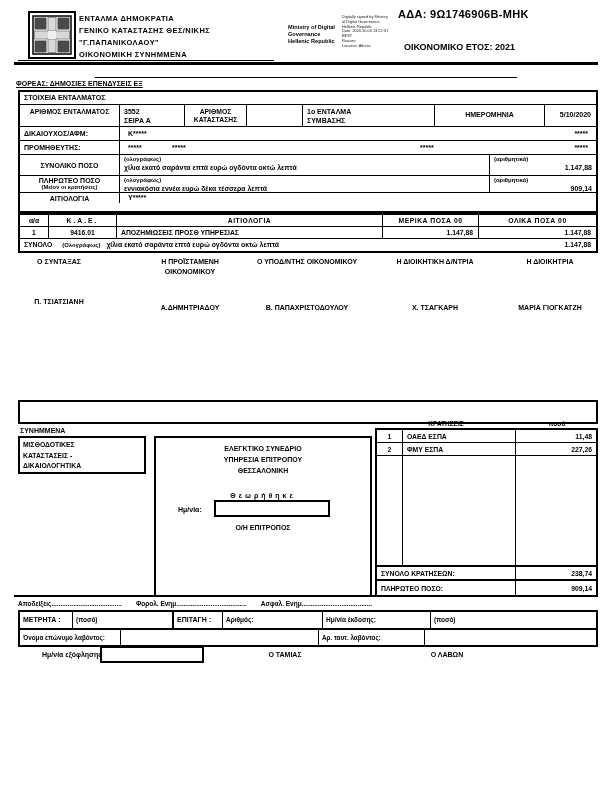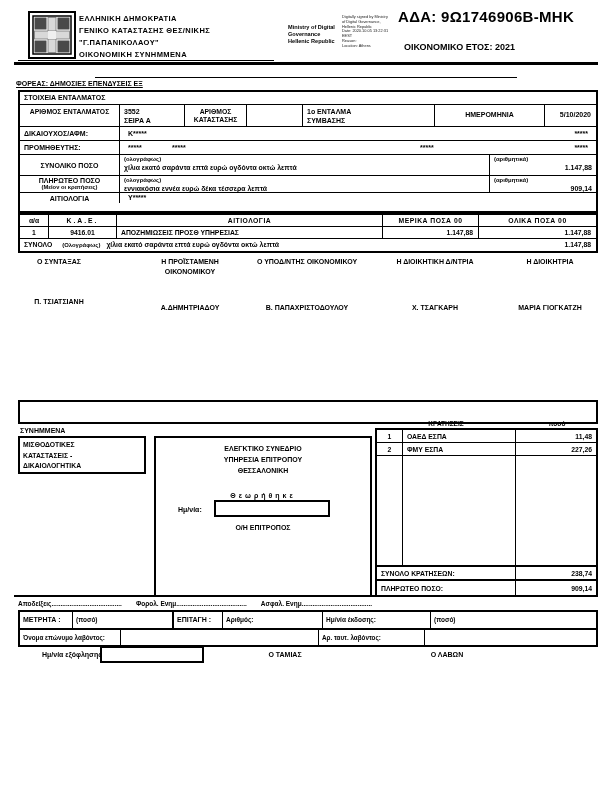--- a/index.html
+++ b/index.html
@@ -11,21 +11,21 @@
   .row{display:flex;box-sizing:border-box;}
   .bt{border-top:1px solid #000;}
   .bl{border-left:1px solid #000;}
   .cell{box-sizing:border-box;overflow:hidden;}
   
   .org{left:79px;top:13px;font-size:7.5px;line-height:12px;letter-spacing:.4px;}
   .dept{left:79px;top:50px;font-size:7.5px;letter-spacing:.4px;}
   .dept-ul{left:18px;top:60px;width:256px;border-top:1px solid #000;}
   .ministry{left:288px;top:24px;font-size:5.6px;line-height:7px;}
   .stamp{left:342px;top:15px;width:82px;font-size:3.9px;line-height:4.8px;font-weight:normal;color:#222;}
-  .ada{left:398px;top:8px;font-size:15px;letter-spacing:.3px;text-align:right;}
+  .ada{left:398px;top:8px;font-size:11px;letter-spacing:.3px;text-align:right;}
   .fiscal{left:404px;top:42px;font-size:9px;}
   .rule{left:14px;top:62px;width:584px;border-top:3px solid #000;}
   .doc-title{left:0;top:66px;width:612px;text-align:center;font-size:9px;letter-spacing:6px;}
   .title-ul{left:95px;top:77px;width:422px;border-top:1.5px solid #000;}
   .foreas{left:16px;top:80px;font-size:7px;text-decoration:underline;}
   
   .entalma{left:18px;top:90px;width:580px;height:123px;font-size:7px;overflow:hidden;}
   .rA{height:12px;line-height:12px;padding-left:4px;}
   .rB{height:22px;}
   .rB .c1{width:99px;text-align:center;font-size:6.8px;line-height:8px;padding-top:3px;}
@@ -94,21 +94,21 @@
     <rect x="29.5" y="6.5" width="12" height="12" fill="#4a4a4a"></rect>
     <rect x="6.5" y="29.5" width="12" height="12" fill="#4a4a4a"></rect>
     <rect x="29.5" y="29.5" width="12" height="12" fill="#4a4a4a"></rect>
     <rect x="6.5" y="20" width="13" height="8" fill="#8a8a8a"></rect>
     <rect x="20" y="6.5" width="8" height="35" fill="#d9d9d9" stroke="#777" stroke-width="0.8"></rect>
     <rect x="6.5" y="20" width="35" height="8" fill="#d9d9d9" stroke="#777" stroke-width="0.8"></rect>
     <rect x="20" y="20" width="8" height="8" fill="#efefef"></rect>
   </svg>
 
   <div class="abs org">
-    <div>ΕΛΛΗΝΙΚΗ ΔΗΜΟΚΡΑΤΙΑ</div>
+    <div>ΕΝΤΑΛΜΑ ΔΗΜΟΚΡΑΤΙΑ</div>
     <div>ΓΕΝΙΚΟ ΚΑΤΑΣΤΑΣΗΣ ΘΕΣ/ΝΙΚΗΣ</div>
     <div>"Γ.ΠΑΠΑΝΙΚΟΛΑΟΥ"</div>
   </div>
   <div class="abs dept">ΟΙΚΟΝΟΜΙΚΗ ΣΥΝΗΜΜΕΝΑ</div>
   <div class="abs dept-ul"></div>
 
   <div class="abs ministry">
     <div>Ministry of Digital</div>
     <div>Governance</div>
     <div>Hellenic Republic</div>

